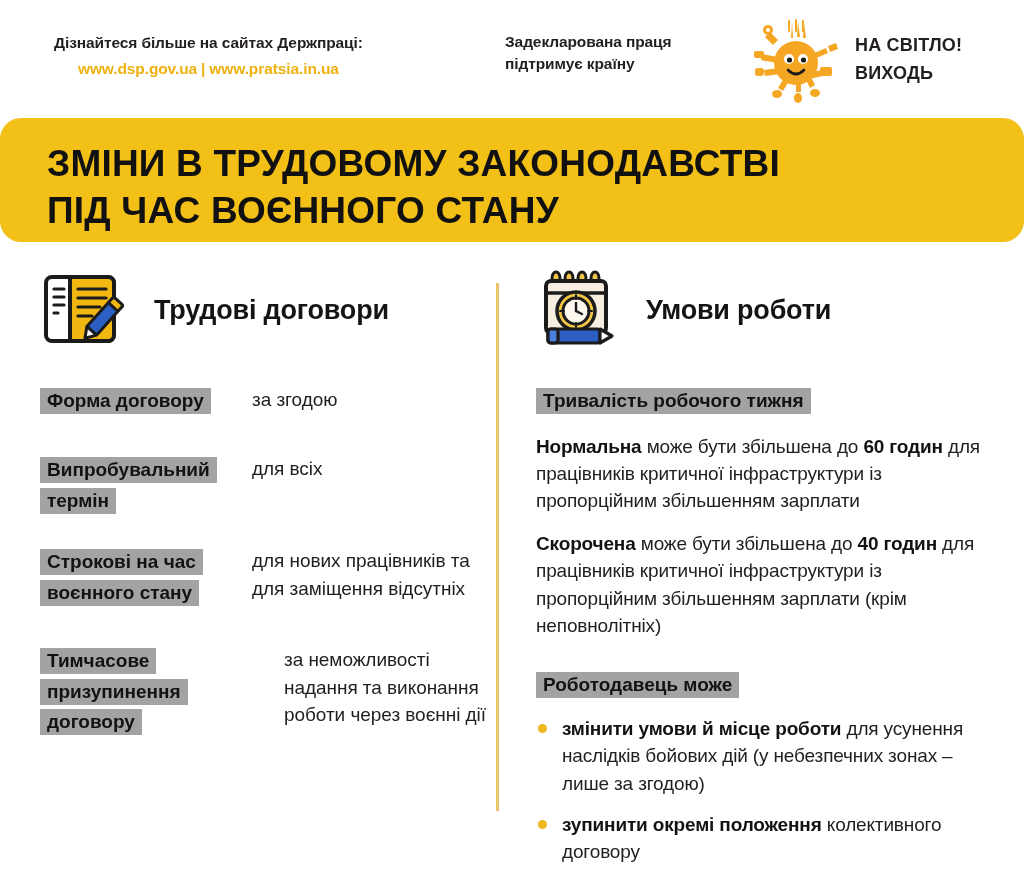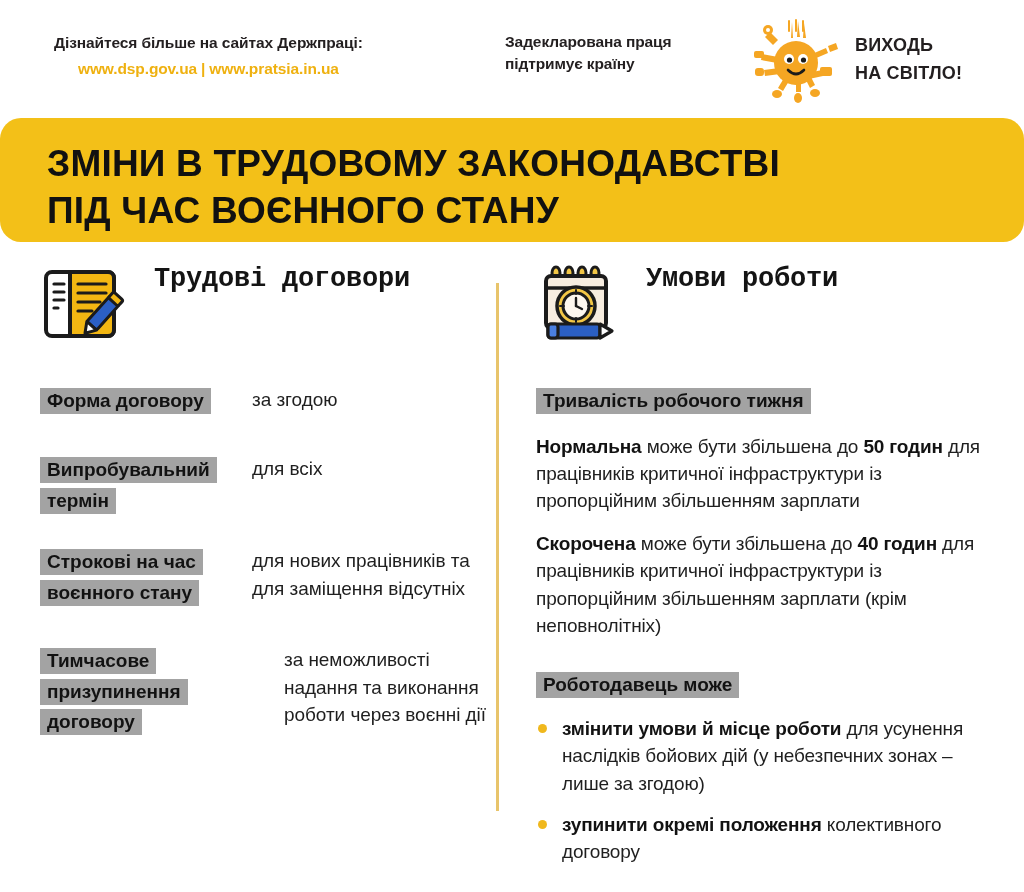--- a/index.html
+++ b/index.html
@@ -62,21 +62,21 @@
 
   
   .divider {
     position:absolute; left:496px; top:283px; width:2.5px; height:528px;
     background:#e8c46b;
   }
   .col { position:absolute; top:264px; }
   .col-left  { left:40px;  width:452px; }
   .col-right { left:536px; width:462px; }
 
-  .sec-head { display:flex; align-items:flex-start; height:92px;font-family:Liberation Mono, monospace; }
+  .sec-head { display:flex; align-items:center; height:92px; }
   .sec-icon { width:88px; height:82px; flex:0 0 88px; }
   .sec-icon svg { width:88px; height:82px; display:block; }
   .sec-title {
     font-size:27px; font-weight:bold; color:#141414;
     letter-spacing:-0.2px; margin-left:26px; white-space:nowrap;
   }
   .col-right .sec-title { margin-left:22px; }
 
   
   .chip {
@@ -178,22 +178,22 @@
         <circle cx="48" cy="45" r="22" fill="#f5a623"></circle>
         <circle cx="41" cy="41" r="5" fill="#ffffff"></circle>
         <circle cx="55" cy="41" r="5" fill="#ffffff"></circle>
         <circle cx="41.5" cy="42" r="2.6" fill="#1b1b1b"></circle>
         <circle cx="55.5" cy="42" r="2.6" fill="#1b1b1b"></circle>
         <path d="M40 52 q8 8 16 0" stroke="#1b1b1b" stroke-width="2.6" fill="none" stroke-linecap="round"></path>
       </svg>
     </div>
 
     <div class="outcry">
+      <div>НА СВІТЛО!</div>
       <div>ВИХОДЬ</div>
-      <div>НА СВІТЛО!</div>
     </div>
   </div>
 
   <div class="banner">
     <h1>
       <span>ЗМІНИ В ТРУДОВОМУ ЗАКОНОДАВСТВІ</span>
       <span class="l2">ПІД ЧАС ВОЄННОГО СТАНУ</span>
     </h1>
   </div>
 
@@ -285,21 +285,21 @@
           </g>
         </svg>
       </div>
       <div class="sec-title">Умови роботи</div>
     </div>
 
     <div class="chip-wrap sub-head-1">
       <span class="chip">Тривалість робочого тижня</span>
     </div>
 
-    <p class="para para-1"><b>Нормальна</b><span> може бути збільшена до </span><b>50 годин</b><span> для працівників критичної інфраструктури із пропорційним збільшенням зарплати</span></p>
+    <p class="para para-1"><b>Нормальна</b><span> може бути збільшена до </span><b>60 годин</b><span> для працівників критичної інфраструктури із пропорційним збільшенням зарплати</span></p>
 
     <p class="para para-2"><b>Скорочена</b><span> може бути збільшена до </span><b>40 годин</b><span> для працівників критичної інфраструктури із пропорційним збільшенням зарплати (крім неповнолітніх)</span></p>
 
     <div class="chip-wrap sub-head-2">
       <span class="chip">Роботодавець може</span>
     </div>
 
     <ul class="bullets">
       <li class="bullet">
         <span class="dot"></span><b>змінити умови й місце роботи</b><span> для усунення наслідків бойових дій (у небезпечних зонах – лише за згодою)</span>

